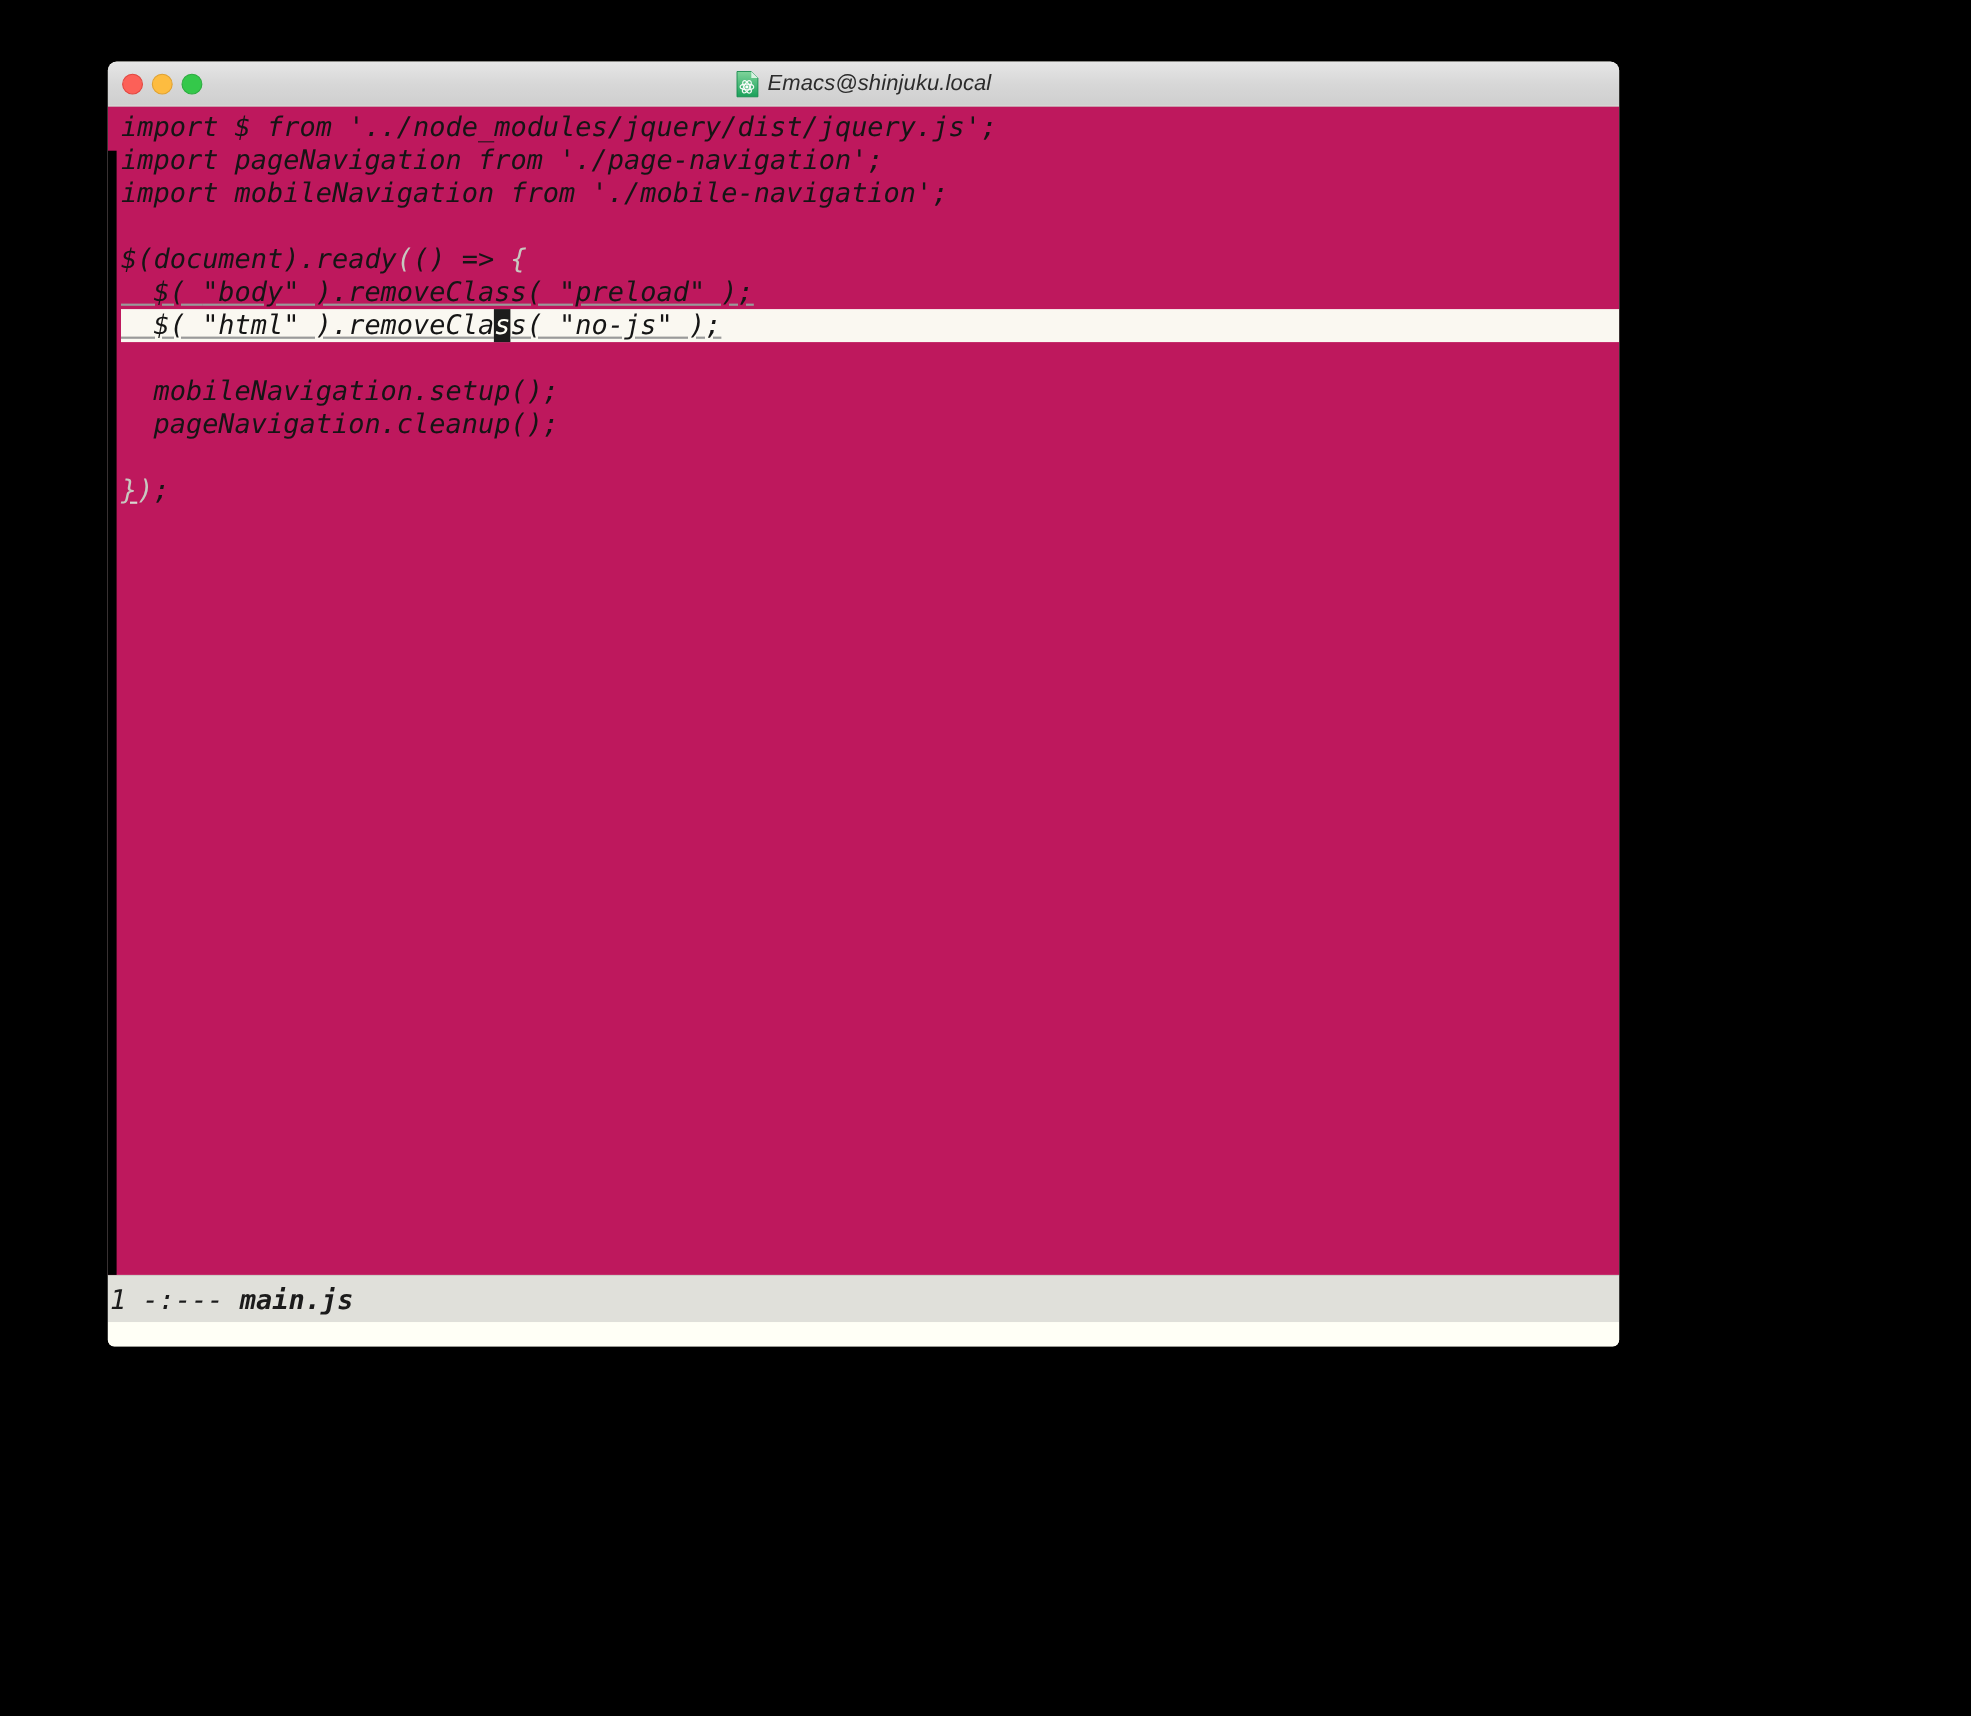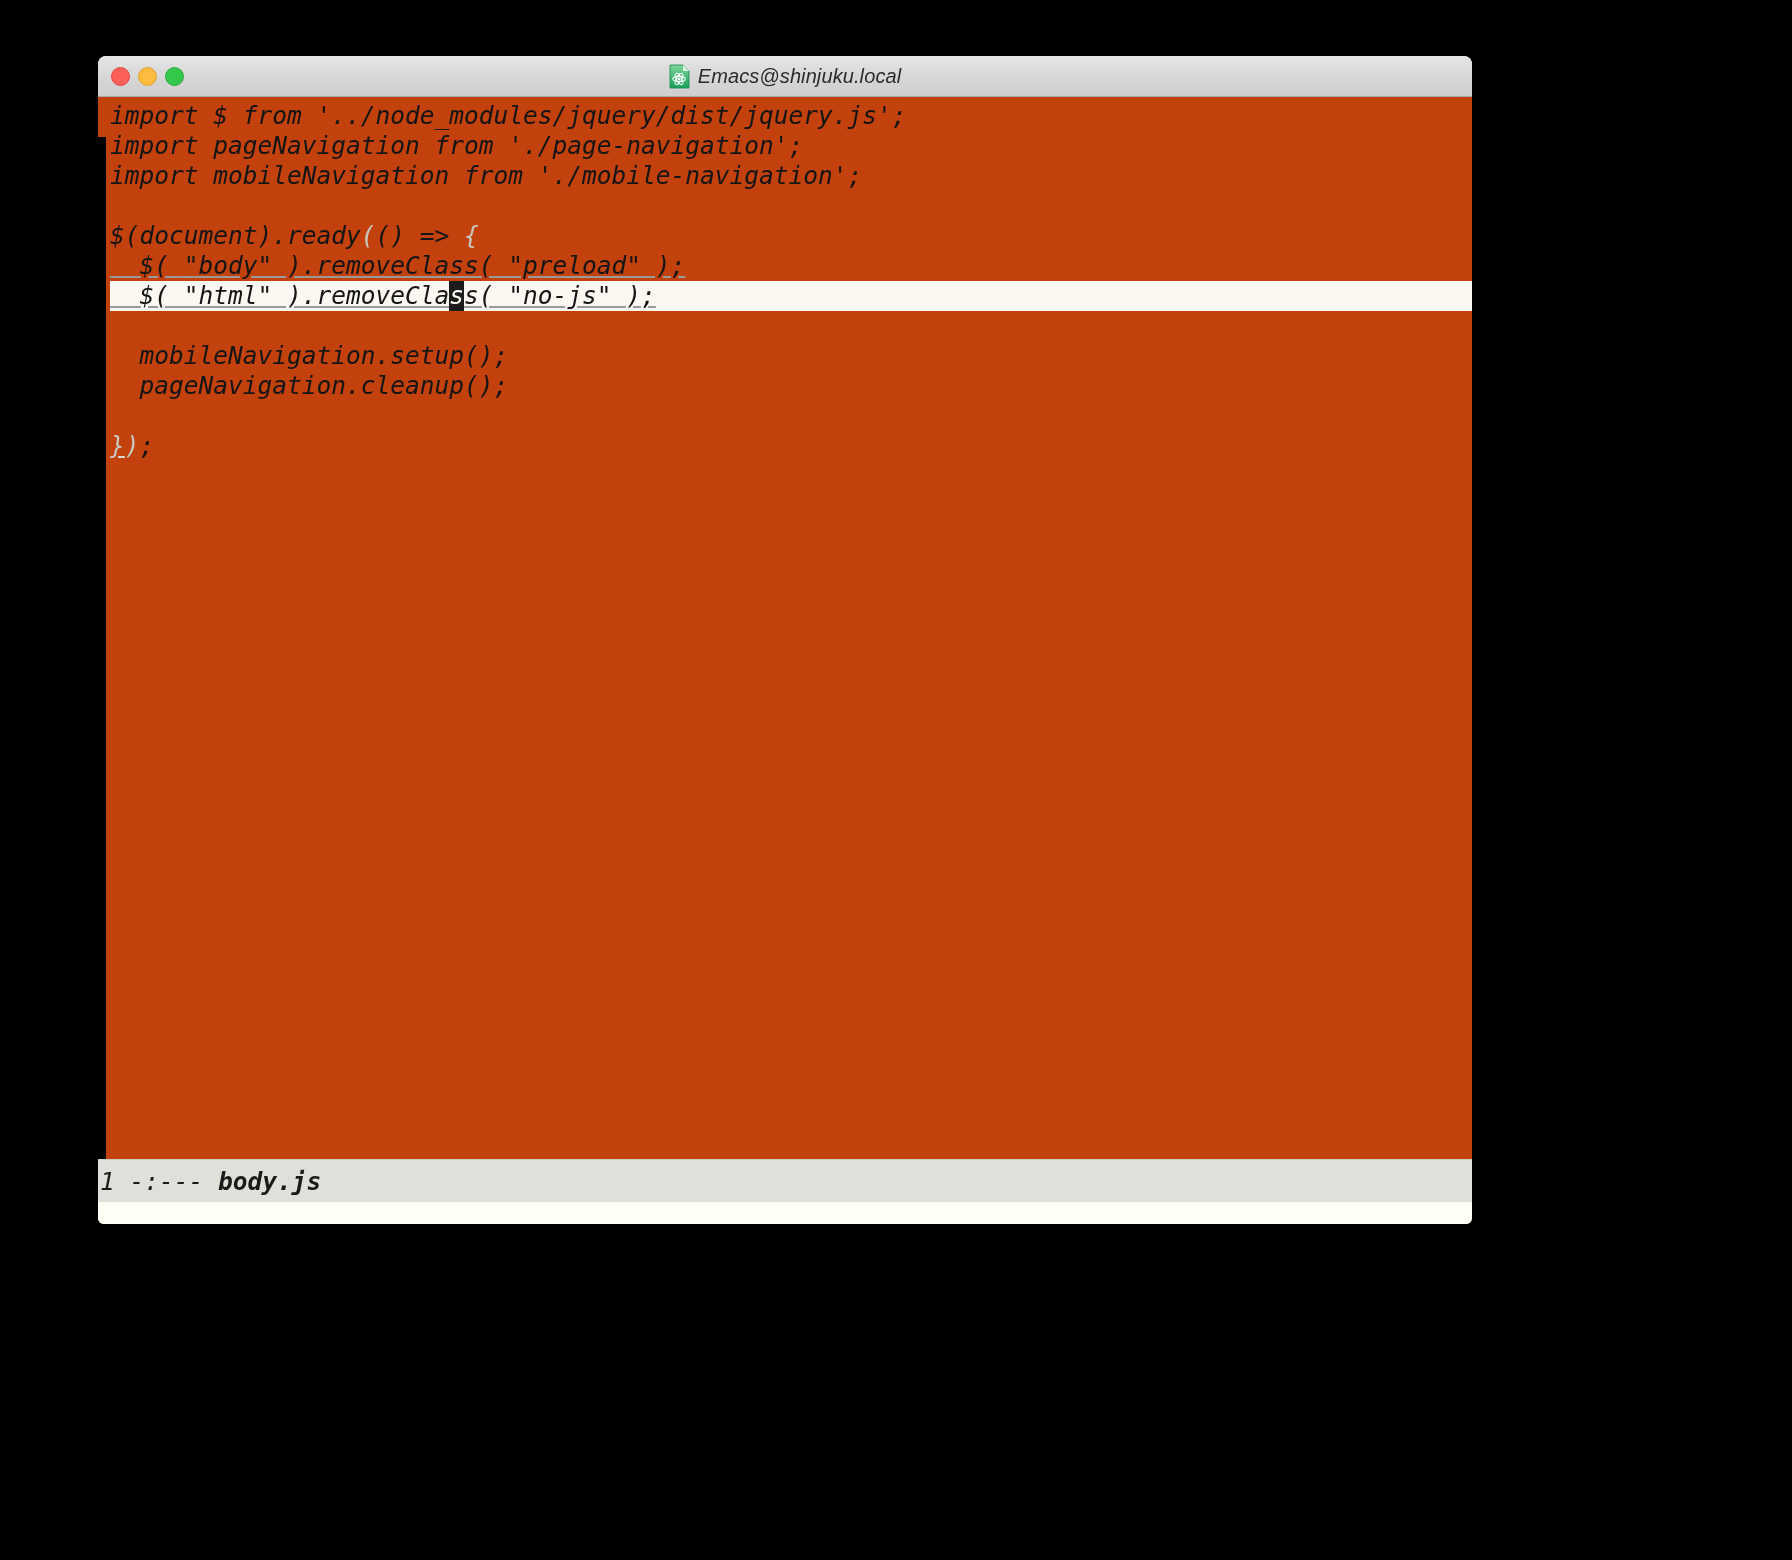--- a/index.html
+++ b/index.html
@@ -83,21 +83,21 @@
     font-size: 20px;
     color: #2c2c2c;
     letter-spacing: 0.1px;
     white-space: nowrap;
   }
 
   
   #buffer {
     position: relative;
     flex: 1 1 auto;
-    background: #c2410c;
+    background: #be185d;
     overflow: hidden;
     padding-top: 4px;
   }
   #code {
     position: relative;
     font-family: "DejaVu Sans Mono", "Liberation Mono", monospace;
     font-size: 24.5px;
     line-height: 30px;
     color: #151515;
     white-space: pre;
@@ -192,18 +192,18 @@
   </div>
 
   <div id="buffer">
     <div id="left-fringe"></div>
     <div id="code"><div class="ln"><span>import $ from '../node_modules/jquery/dist/jquery.js';</span></div><div class="ln"><span>import pageNavigation from './page-navigation';</span></div><div class="ln"><span>import mobileNavigation from './mobile-navigation';</span></div><div class="ln">&nbsp;</div><div class="ln"><span>$(document).ready</span><span class="dim">(</span><span>() =&gt; </span><span class="dim">{</span></div><div class="ln"><span class="u">  $( </span><span class="u">"body" ).removeClass( "preload" );</span></div><div class="ln hl"><span class="u">  $( "html" ).removeCla</span><span class="cursor">s</span><span class="u">s( "no-js" );</span></div><div class="ln">&nbsp;</div><div class="ln"><span>  mobileNavigation.setup();</span></div><div class="ln"><span>  pageNavigation.cleanup();</span></div><div class="ln">&nbsp;</div><div class="ln"><span class="dim-u">}</span><span class="dim">)</span><span>;</span></div></div>
   </div>
 
   <div id="modeline">
     <span>1 -:---</span>
     <span style="width:1ch"> </span>
-    <span class="bold">body.js</span>
+    <span class="bold">main.js</span>
     <span style="width:4ch">    </span>
   </div>
 
   <div id="echo-area"></div>
 </div>
 
 </body></html>

